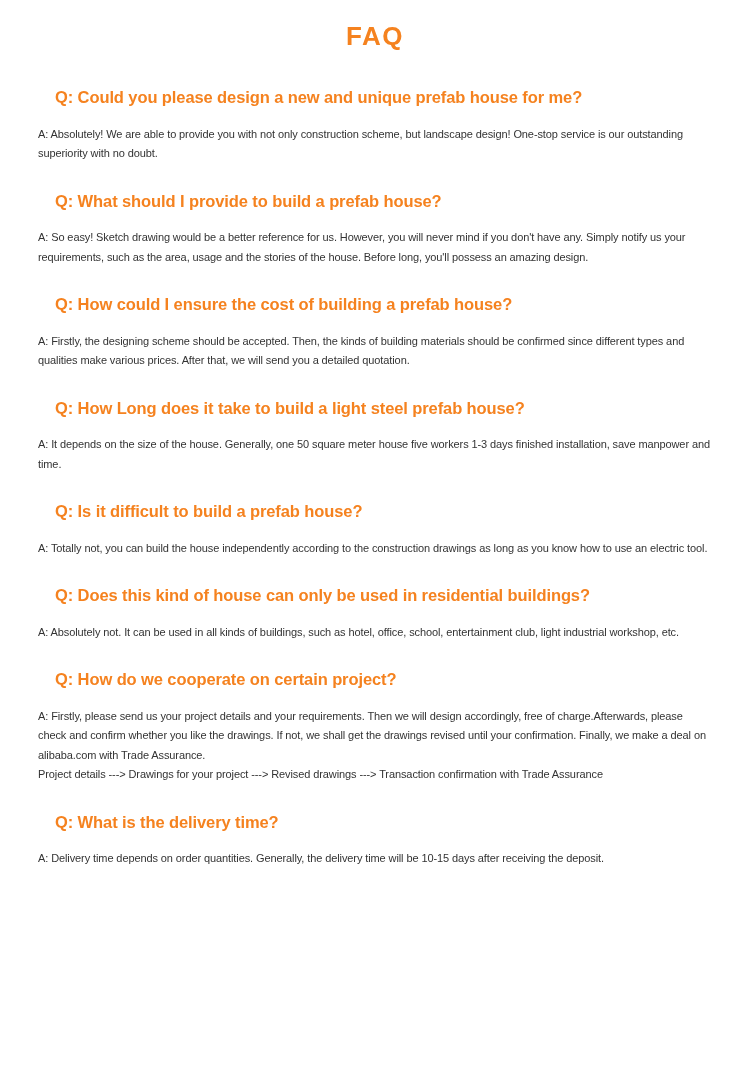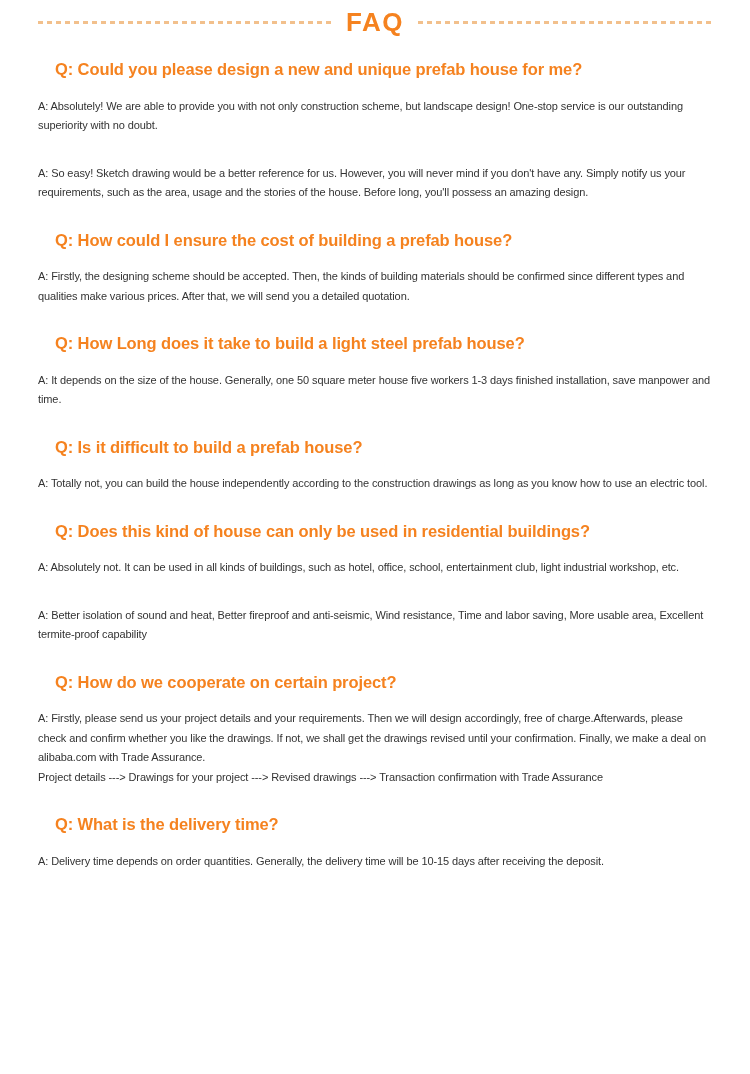--- a/index.html
+++ b/index.html
@@ -18,20 +18,21 @@
     padding: 8px 38px 0 38px;
     box-sizing: border-box;
     width: 750px;
   }
   
   .faq-header {
     display: flex;
     align-items: center;
     gap: 14px;
     margin-bottom: 24px;
+    flex-direction: column;
   }
   .dash-line {
     flex: 1;
     height: 3px;
     background: repeating-linear-gradient(90deg, #f2c08c 0 5px, transparent 5px 9px);
   }
   .faq-title {
     margin: 0;
     font-size: 26px;
     line-height: 28px;
@@ -71,20 +72,21 @@
     <span class="dash-line"></span>
   </header>
 
   <main id="faq-list">
   <section class="faq-item">
     <h3 class="q">Q: Could you please design a new and unique prefab house for me?</h3>
   <p class="a">A: Absolutely! We are able to provide you with not only construction scheme, but landscape design! One-stop service is our outstanding superiority with no doubt.</p>
       </section>
 
   <section class="faq-item">
+    <h3 class="q">Q: What should I provide to build a prefab house?</h3>
   <p class="a">A: So easy! Sketch drawing would be a better reference for us. However, you will never mind if you don't have any. Simply notify us your requirements, such as the area, usage and the stories of the house. Before long, you'll possess an amazing design.</p>
       </section>
 
   <section class="faq-item">
     <h3 class="q">Q: How could I ensure the cost of building a prefab house?</h3>
   <p class="a">A: Firstly, the designing scheme should be accepted. Then, the kinds of building materials should be confirmed since different types and qualities make various prices. After that, we will send you a detailed quotation.</p>
       </section>
 
   <section class="faq-item">
     <h3 class="q">Q: How Long does it take to build a light steel prefab house?</h3>
@@ -96,21 +98,20 @@
   <p class="a">A: Totally not, you can build the house independently according to the construction drawings as long as you know how to use an electric tool.</p>
       </section>
 
   <section class="faq-item">
     <h3 class="q">Q: Does this kind of house can only be used in residential buildings?</h3>
   <p class="a">A: Absolutely not. It can be used in all kinds of buildings, such as hotel, office, school, entertainment club, light industrial workshop, etc.</p>
       </section>
 
 
   <section class="faq-item">
-  <p class="a">A: Better isolation of sound and heat, Better fireproof and anti-seismic, Wind resistance, Time and labor saving, More usable area, Excellent termite-proof capability</p>
       </section>
 
 
   <section class="faq-item">
     <h3 class="q">Q: How do we cooperate on certain project?</h3>
   <p class="a">A: Firstly, please send us your project details and your requirements. Then we will design accordingly, free of charge.Afterwards, please check and confirm whether you like the drawings. If not, we shall get the drawings revised until your confirmation. Finally, we make a deal on alibaba.com with Trade Assurance.</p>
         <p class="a">Project details ---&gt; Drawings for your project ---&gt; Revised drawings ---&gt; Transaction confirmation with Trade Assurance</p>
       </section>
 
   <section class="faq-item">

